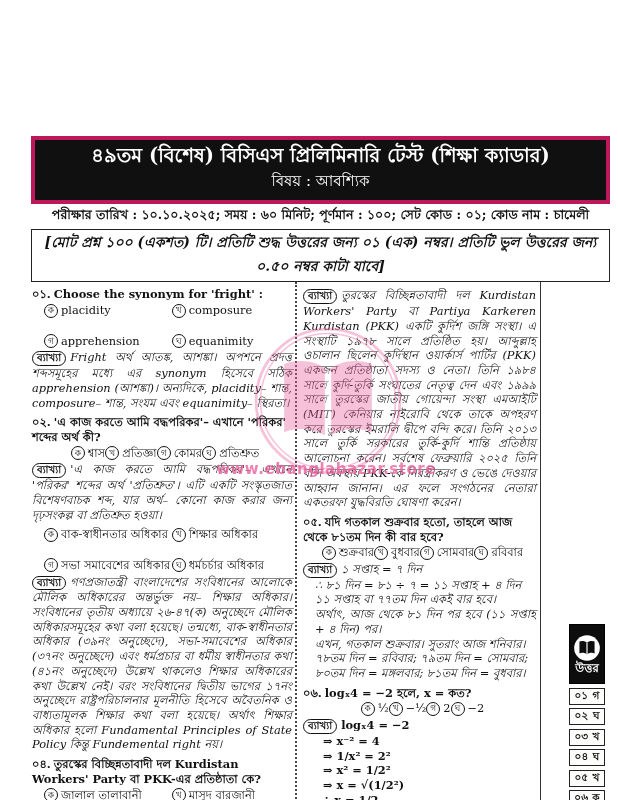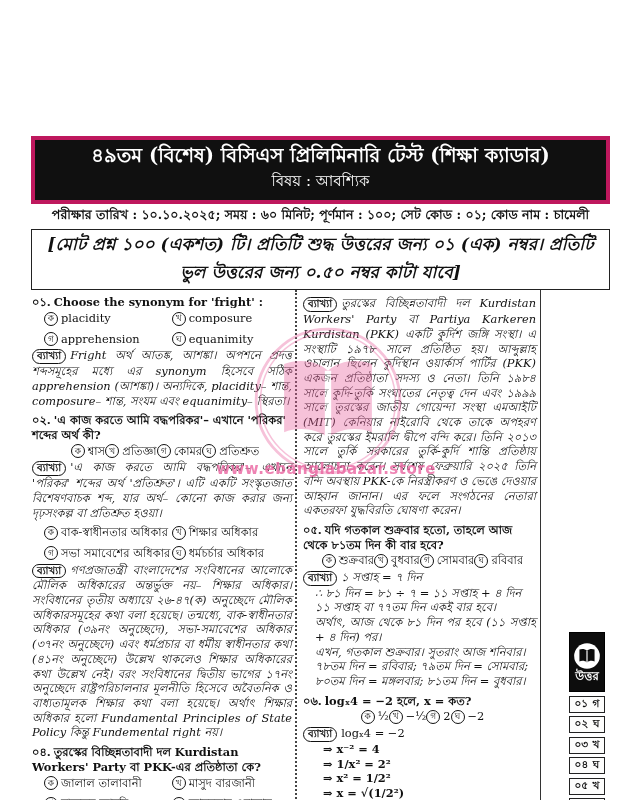--- a/index.html
+++ b/index.html
@@ -15,58 +15,58 @@
     background:#101010; border:4px solid #be185d; color:#fff;
     text-align:center; padding:4px 2px 6px;
   }
   .hdr-title { font-size:19.5px; font-weight:bold; line-height:1.25; }
   .hdr-subject { font-size:15px; margin-top:1px; }
   .hdr-info {
     text-align:center; font-weight:bold; font-size:12.6px;
     padding:2px 0 3px; border-bottom:1.5px solid #222;
   }
   .hdr-instr {
-    text-align:center; font-weight:bold; font-style:italic; font-size:17px;
+    text-align:center; font-weight:bold; font-style:italic; font-size:14px;
     padding:1px 0 2px; border:1.5px solid #222; border-top:none;
   }
 
   
   .body-area {
     display:flex; align-items:stretch; position:relative;
     height:528px; overflow:hidden; border-bottom:3px solid #151515;
   }
   .col-left  { flex:0 0 266px; width:266px; box-sizing:border-box;
                border-right:2px dotted #444; padding:5px 3px 0 1px; }
   .col-right { flex:0 0 244px; width:244px; box-sizing:border-box;
                border-right:1.5px solid #333; padding:5px 4px 12px 6px; }
   .col-side  { flex:1; position:relative; }
 
   
   .q { font-size:11.4px; line-height:1.29; margin-bottom:5px; }
   .q-head { font-weight:bold; }
   .q-no { margin-right:3px;text-align:right; }
   .opts { margin:1px 2px 2px 12px; }
-  .opts-2col { display:grid; grid-template-columns:1.08fr 1fr; row-gap:6px; }
+  .opts-2col { display:grid; grid-template-columns:1.08fr 1fr; row-gap:16px; }
   .opts-row  { display:flex; justify-content:center; padding-right:4px; }
   .opt { white-space:nowrap; overflow:hidden; }
   .opt-k {
     display:inline-flex; width:12px; height:12px; border:1px solid #111;
     border-radius:50%; align-items:center; justify-content:center;
     font-size:9px; line-height:1; margin-right:3px; vertical-align:1px;
     font-style:normal;
   }
   .expl { font-style:italic; margin-top:1px; text-align:justify; }
   .expl-pill {
     font-style:normal; font-weight:bold; font-size:10.2px;
     border:1.3px solid #111; border-radius:8px; padding:0 4px 1px;
     margin-right:4px; white-space:nowrap; display:inline-block; line-height:1.15;
   }
   .expl-line { display:block; padding-left:12px; }
   .math .expl-line { font-style:normal; font-weight:bold; padding-left:20px; }
-  .math .first-math { font-style:normal; font-weight:normal; }
+  .math .first-math { font-style:normal; font-weight:bold; }
 
   
   .ans-box { position:absolute; right:5px; bottom:3px; width:36px; }
   .ans-logo {
     background:#0d0d0d; border:1.5px solid #000; height:58px;
     display:flex; flex-direction:column; align-items:center;
     justify-content:center; gap:1px;
   }
   .ans-label { color:#fff; font-weight:bold; font-size:11.5px; line-height:1; }
   .ans-row {

